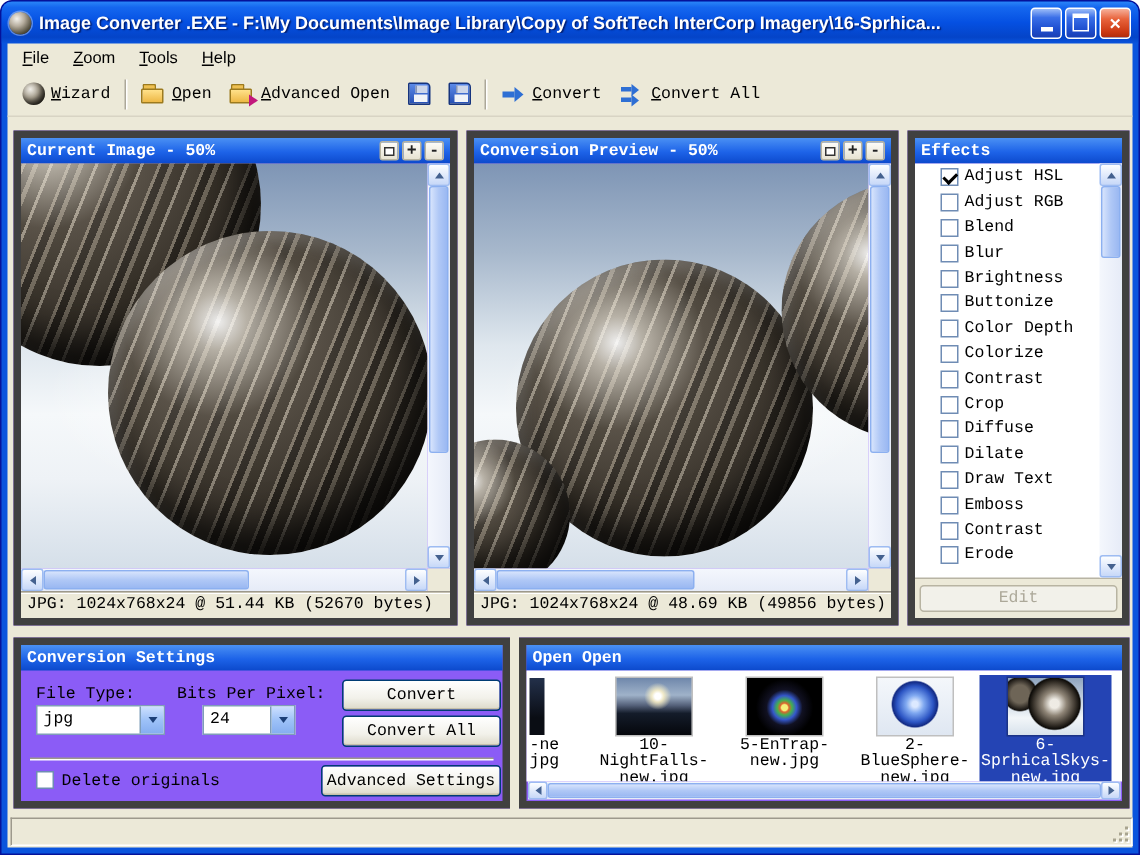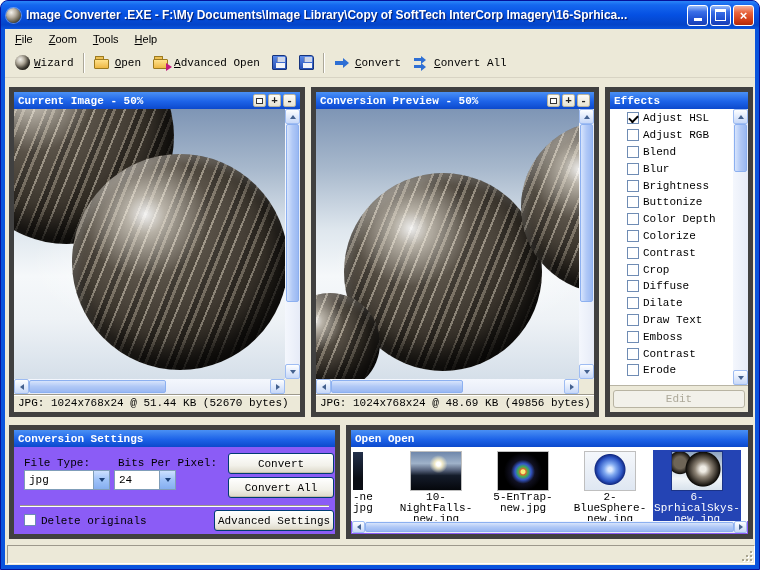--- a/index.html
+++ b/index.html
@@ -382,21 +382,21 @@
         <span class="phdr-title">Conversion Settings</span>
       </div>
       <span class="cs-label" style="left:10px;top:27px;">File Type:</span>
       <span class="cs-label" style="left:104px;top:27px;">Bits Per Pixel:</span>
       <div class="combo" style="left:10px;top:40px;width:86px;">
         <span>jpg</span>
         <span class="combo-btn">
             <span class="dd"></span>
           </span>
       </div>
-      <div class="combo" style="left:100px;top:40px;width:62px;">
+      <div class="combo" style="left:121px;top:40px;width:62px;">
         <span>24</span>
         <span class="combo-btn">
             <span class="dd"></span>
           </span>
       </div>
       <button class="btn" style="position:absolute;left:214px;top:23px;width:106px;height:21px;">Convert</button>
       <button class="btn" style="position:absolute;left:214px;top:47px;width:106px;height:21px;">Convert All</button>
       <div class="cs-divider"></div>
       <span class="cb" style="position:absolute;left:10px;top:84px;"></span>
       <span class="cs-label" style="left:27px;top:85px;">Delete originals</span>

